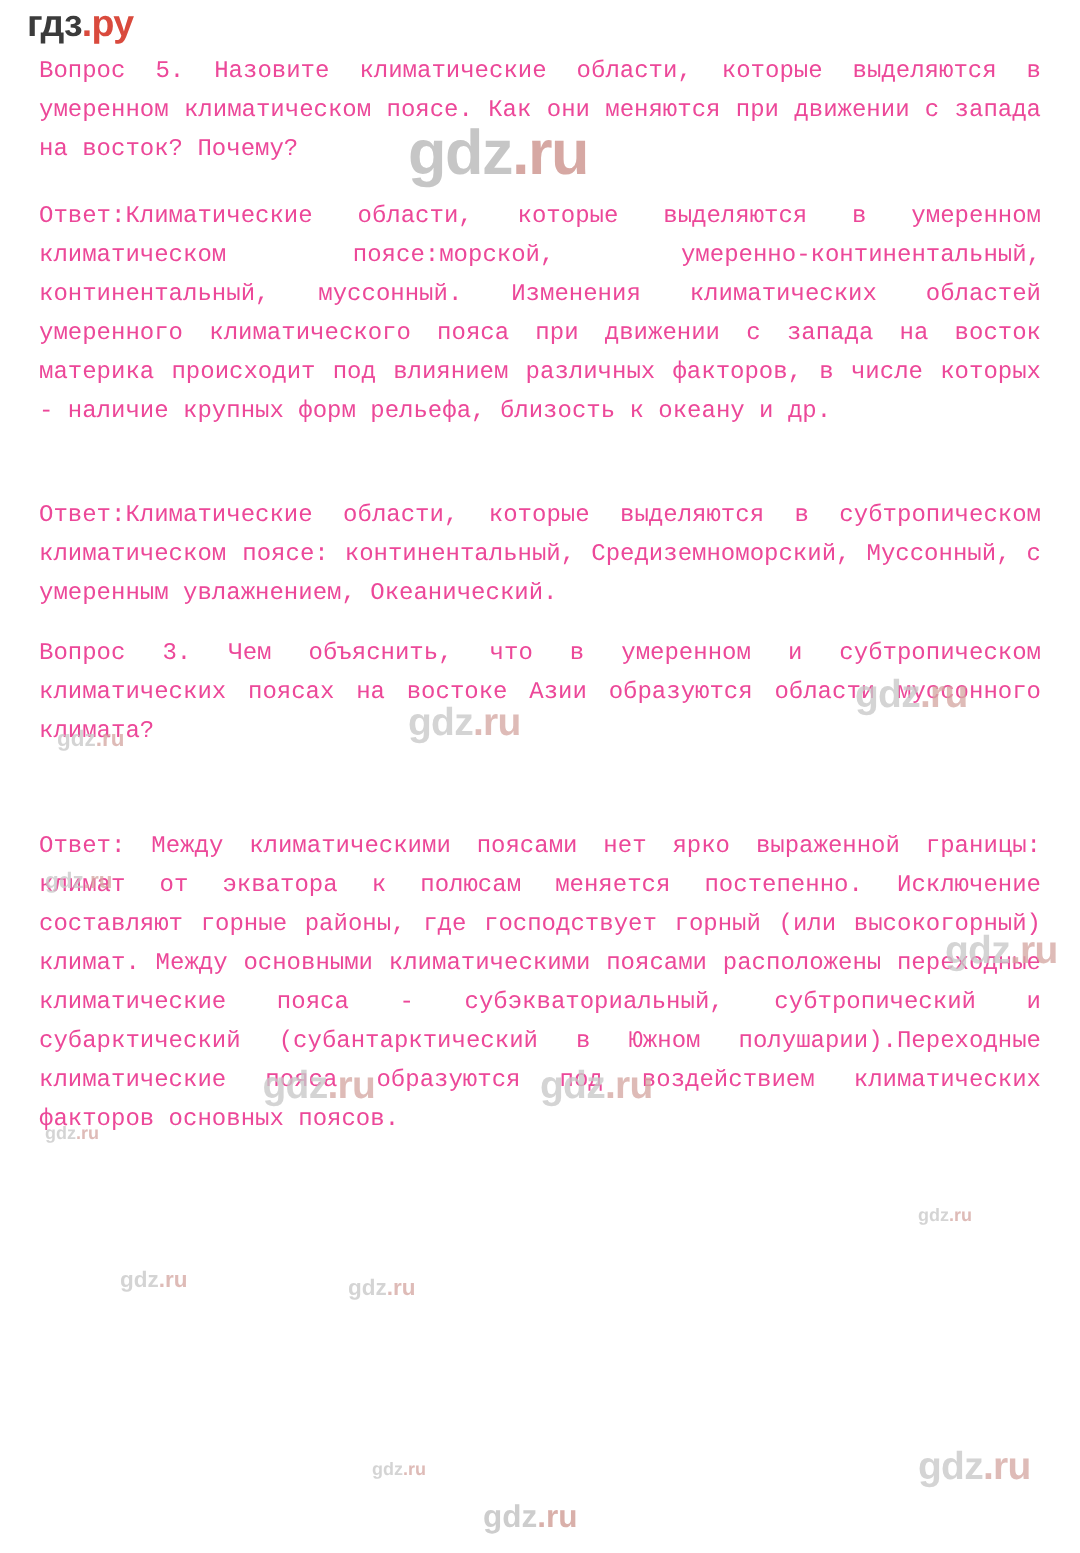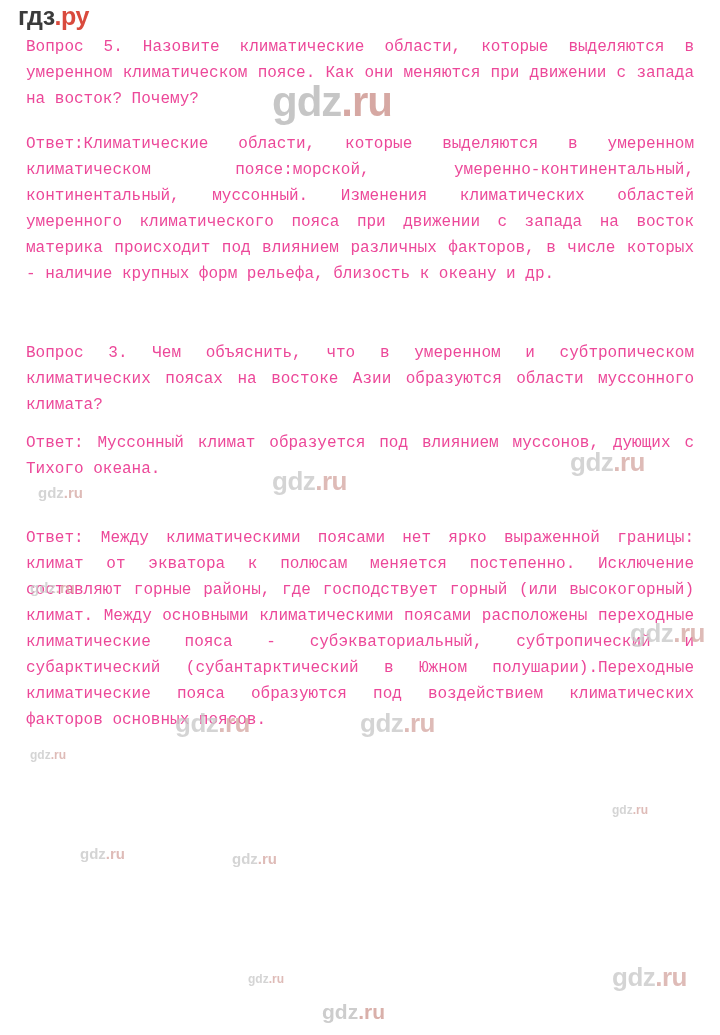--- a/index.html
+++ b/index.html
@@ -99,24 +99,24 @@
     <span>гдз</span><span class="dot-ru">.ру</span>
   </div>
 </div>
 
 <div class="content">
   <p class="para q">Вопрос 5. Назовите климатические области, которые выделяются в умеренном климатическом поясе. Как они меняются при движении с запада на восток? Почему?</p>
   <div class="gap-m"></div>
   <p class="para">Ответ:Климатические области, которые выделяются в умеренном климатическом поясе:морской, умеренно-континентальный, континентальный, муссонный. Изменения климатических областей умеренного климатического пояса при движении с запада на восток материка происходит под влиянием различных факторов, в числе которых - наличие крупных форм рельефа, близость к океану и др.</p>
   <div class="gap-l"></div>
   <div class="gap-m"></div>
+  <p class="para">Ответ:Климатические области, которые выделяются в субтропическом климатическом поясе: континентальный, Средиземноморский, Муссонный, с умеренным увлажнением, Океанический.</p>
   <div class="gap-s"></div>
   <p class="para q">Вопрос 3. Чем объяснить, что в умеренном и субтропическом климатических поясах на востоке Азии образуются области муссонного климата?</p>
   <div class="gap-s"></div>
-  <p class="para">Ответ: Муссонный климат образуется под влиянием муссонов, дующих с Тихого океана.</p>
   <div class="gap-l"></div>
   <div class="gap-m"></div>
   <p class="para">Ответ: Между климатическими поясами нет ярко выраженной границы: климат от экватора к полюсам меняется постепенно. Исключение составляют горные районы, где господствует горный (или высокогорный) климат. Между основными климатическими поясами расположены переходные климатические пояса - субэкваториальный, субтропический и субарктический (субантарктический в Южном полушарии).Переходные климатические пояса образуются под воздействием климатических факторов основных поясов.</p>
 </div>
 
 <div id="watermark-layer">
     <div class="wm wm-big" style="left: 272px; top: 78px;"><span>gdz</span><span class="ru">.ru</span></div>
     <div class="wm wm-mid" style="left: 570px; top: 447px;"><span>gdz</span><span class="ru">.ru</span></div>
     <div class="wm wm-mid" style="left: 272px; top: 466px;"><span>gdz</span><span class="ru">.ru</span></div>
     <div class="wm wm-small" style="left: 38px; top: 484px;"><span>gdz</span><span class="ru">.ru</span></div>

